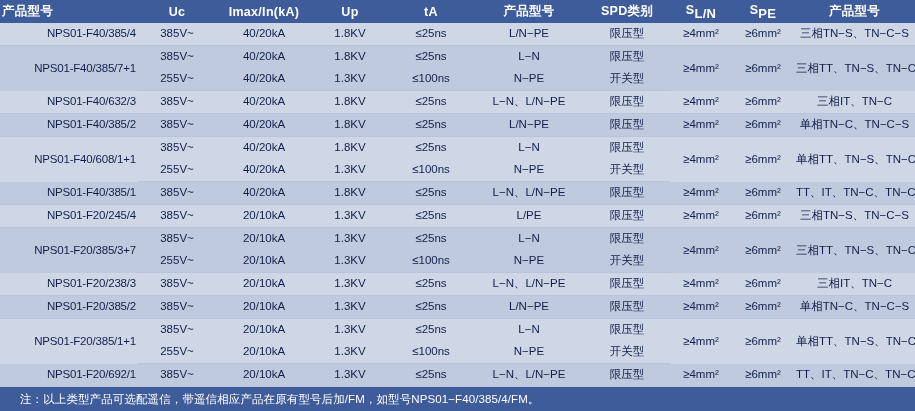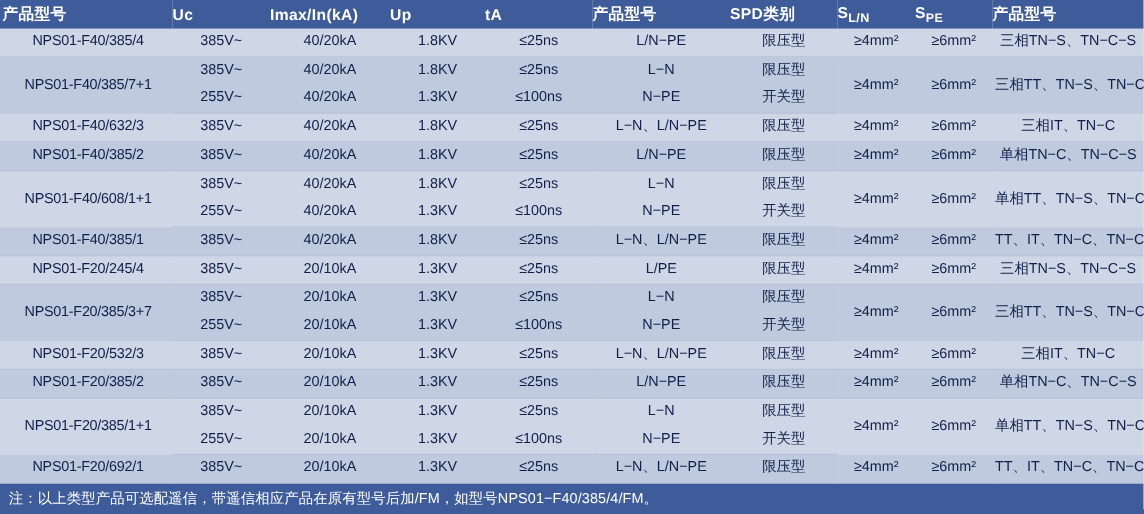--- a/index.html
+++ b/index.html
@@ -35,56 +35,56 @@
   table.spec col.c8 { width: 62px; }
   table.spec col.c9 { width: 121px; }
 
   thead th {
     background: #3f5c9a;
     color: #ffffff;
     font-weight: bold;
     font-size: 12.5px;
     height: 23px;
     padding: 0;
-    text-align: left;
+    text-align: center;
     vertical-align: middle;
     letter-spacing: 0.3px;
   }
   thead th.left {
     text-align: left;
     padding-left: 2px;
   }
   tbody td {
     height: 22px;
     padding: 0 2px;
     text-align: center;
     vertical-align: middle;
     line-height: 1.15;
     border-bottom: 1px solid #b9c4da;
     white-space: nowrap;
   }
   tbody td.model {
-    text-align: center;
+    text-align: right;
     padding-left: 5px;
     letter-spacing: -0.2px;
   }
   tbody tr.band-a td { background: #cfd7e7; }
   tbody tr.band-b td { background: #bfcade; }
   tbody tr.sub-top td { border-bottom: none; }
   tbody td.spanned {
     border-bottom: 1px solid #b9c4da;
   }
-  .sub { font-size: 10px; vertical-align: sub; }
+  .sub { font-size: 13px; vertical-align: sub; }
   .note {
     background: #3f5c9a;
     color: #ffffff;
     font-size: 11.5px;
     height: 24px;
     line-height: 24px;
-    padding-left: 7px;
+    padding-left: 20px;
     white-space: nowrap;
     letter-spacing: 0.1px;
   }
 </style>
 </head>
 <body>
 
 <div class="sheet">
   <table class="spec">
     <colgroup>
@@ -228,21 +228,21 @@
         </tr>
         <tr class="band-b">
           <td>255V~</td>
           <td>20/10kA</td>
           <td>1.3KV</td>
           <td>≤100ns</td>
           <td>N−PE</td>
           <td>开关型</td>
         </tr>
         <tr class="band-a">
-          <td class="model spanned" rowspan="1">NPS01-F20/532/3</td>
+          <td class="model spanned" rowspan="1">NPS01-F20/238/3</td>
           <td>385V~</td>
           <td>20/10kA</td>
           <td>1.3KV</td>
           <td>≤25ns</td>
           <td>L−N、L/N−PE</td>
           <td>限压型</td>
           <td class="spanned" rowspan="1">≥4mm²</td>
           <td class="spanned" rowspan="1">≥6mm²</td>
           <td class="spanned" rowspan="1">三相IT、TN−C</td>
         </tr>

